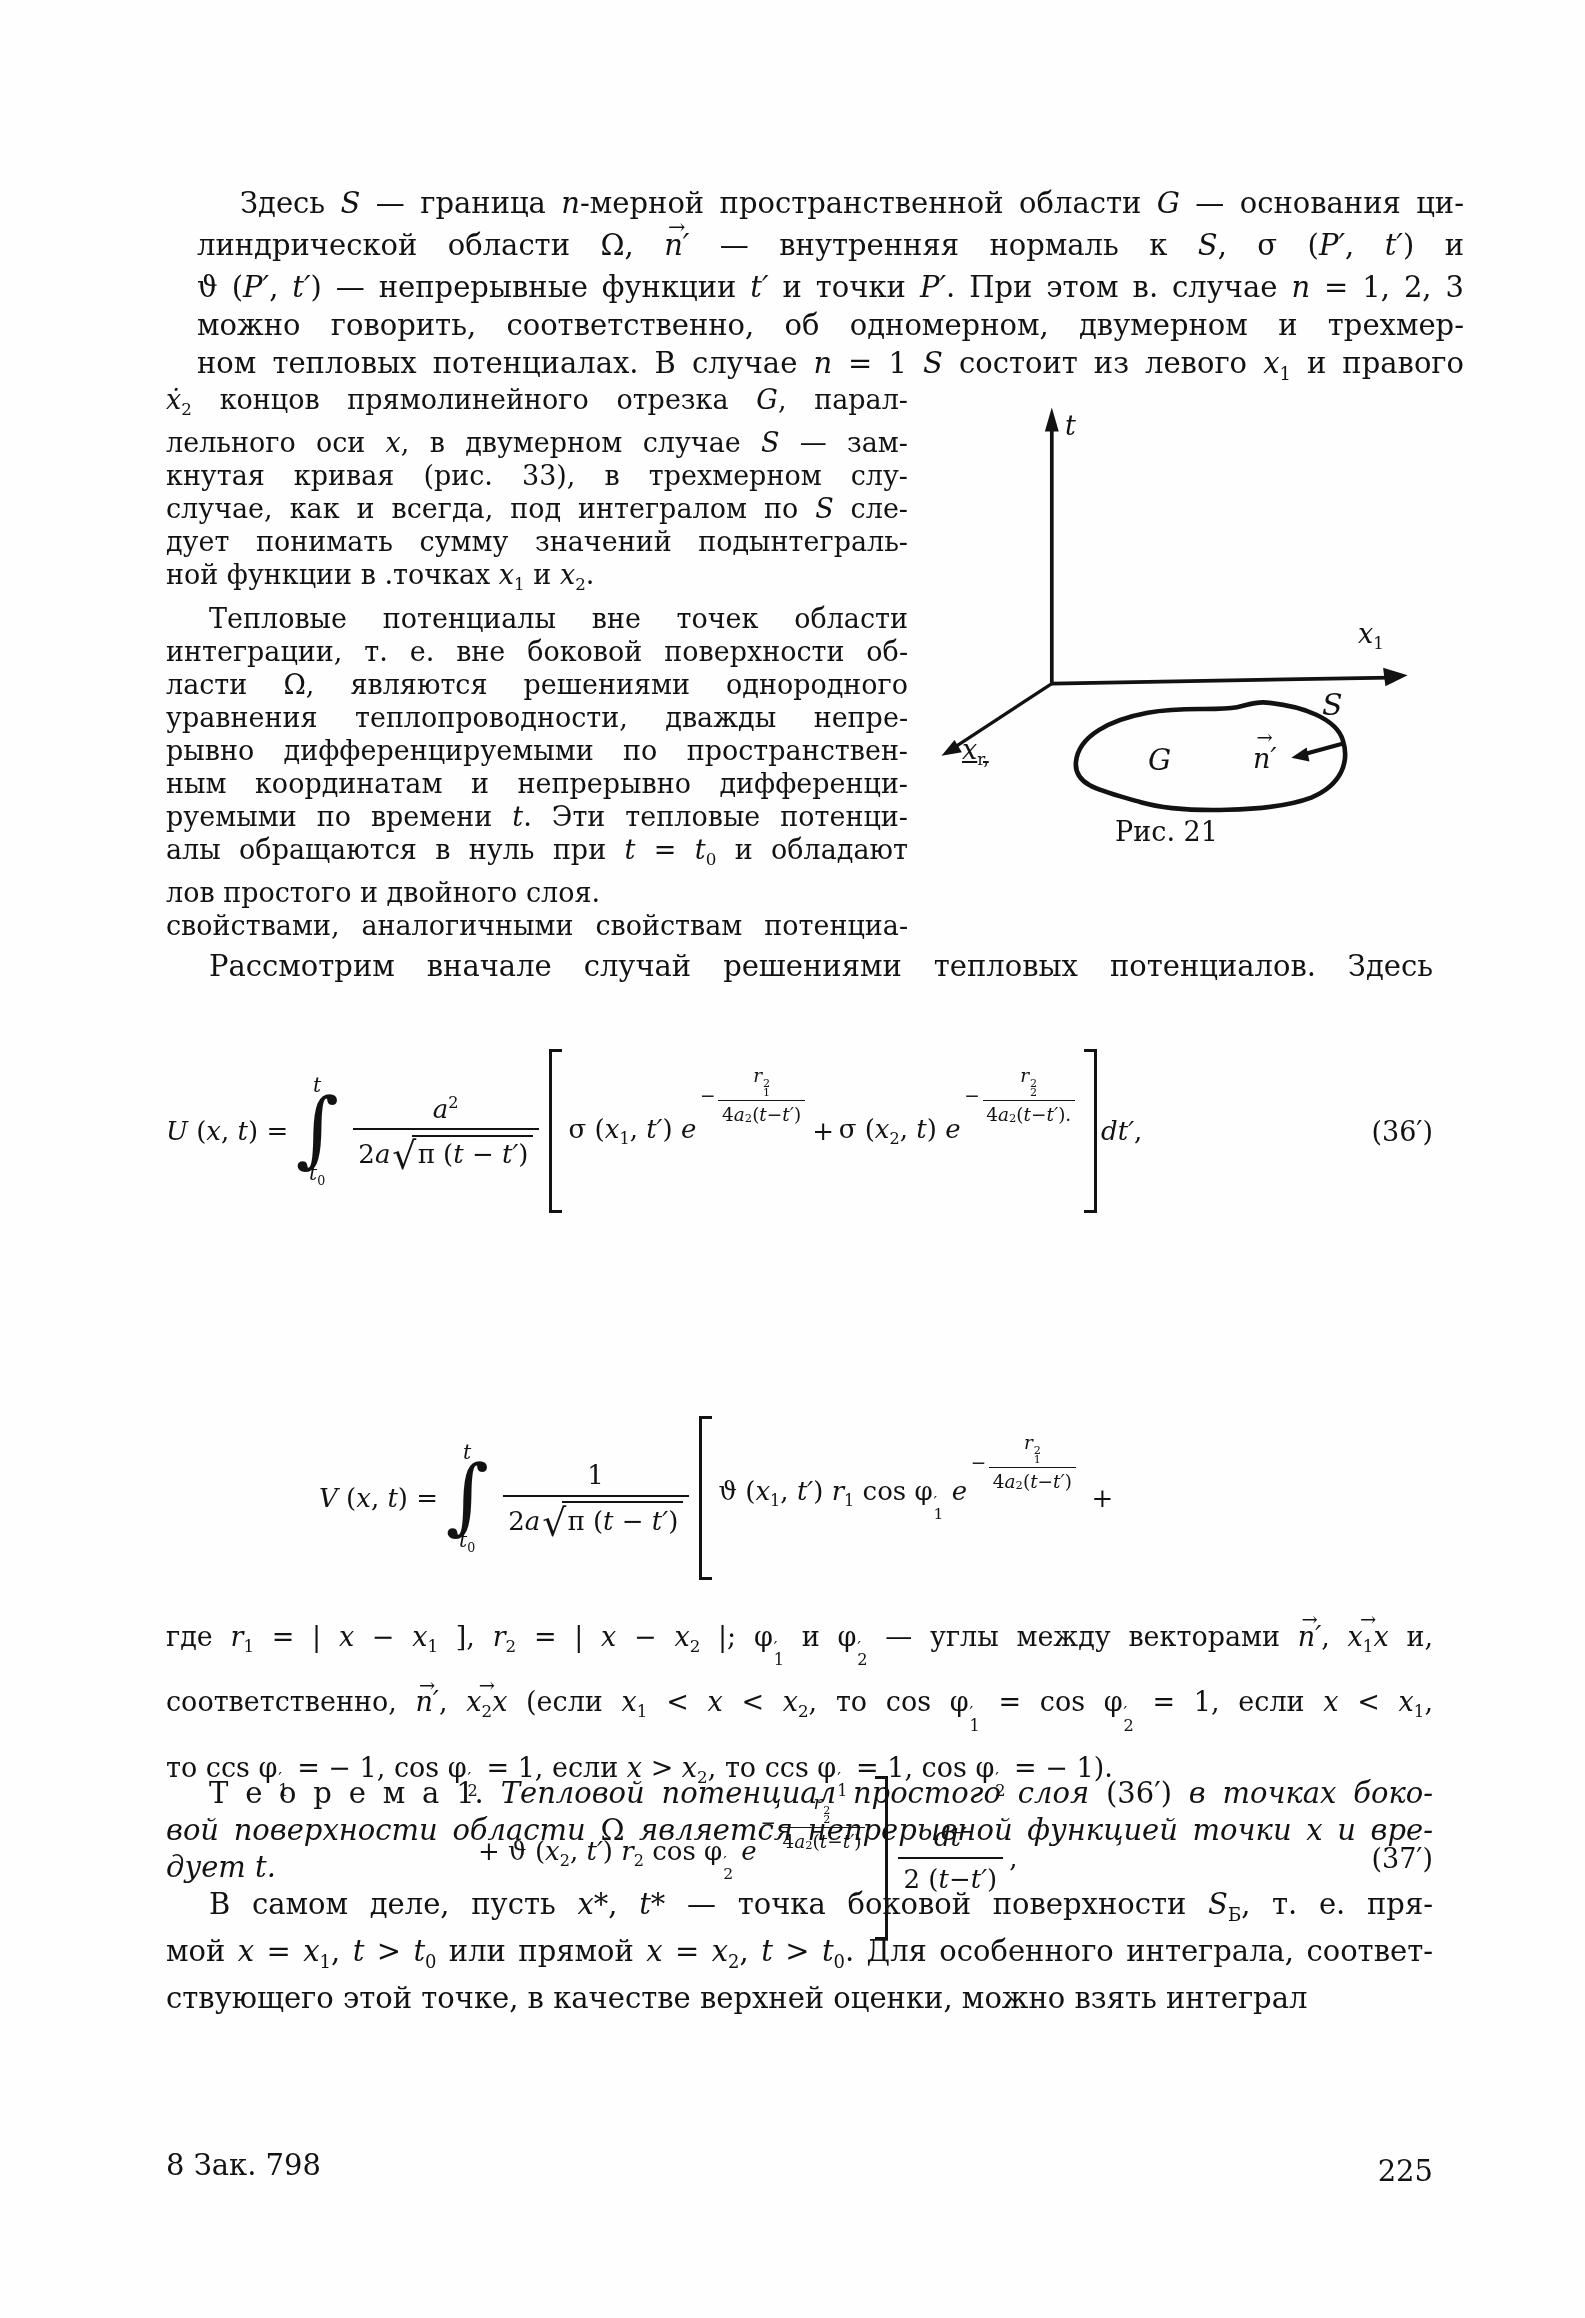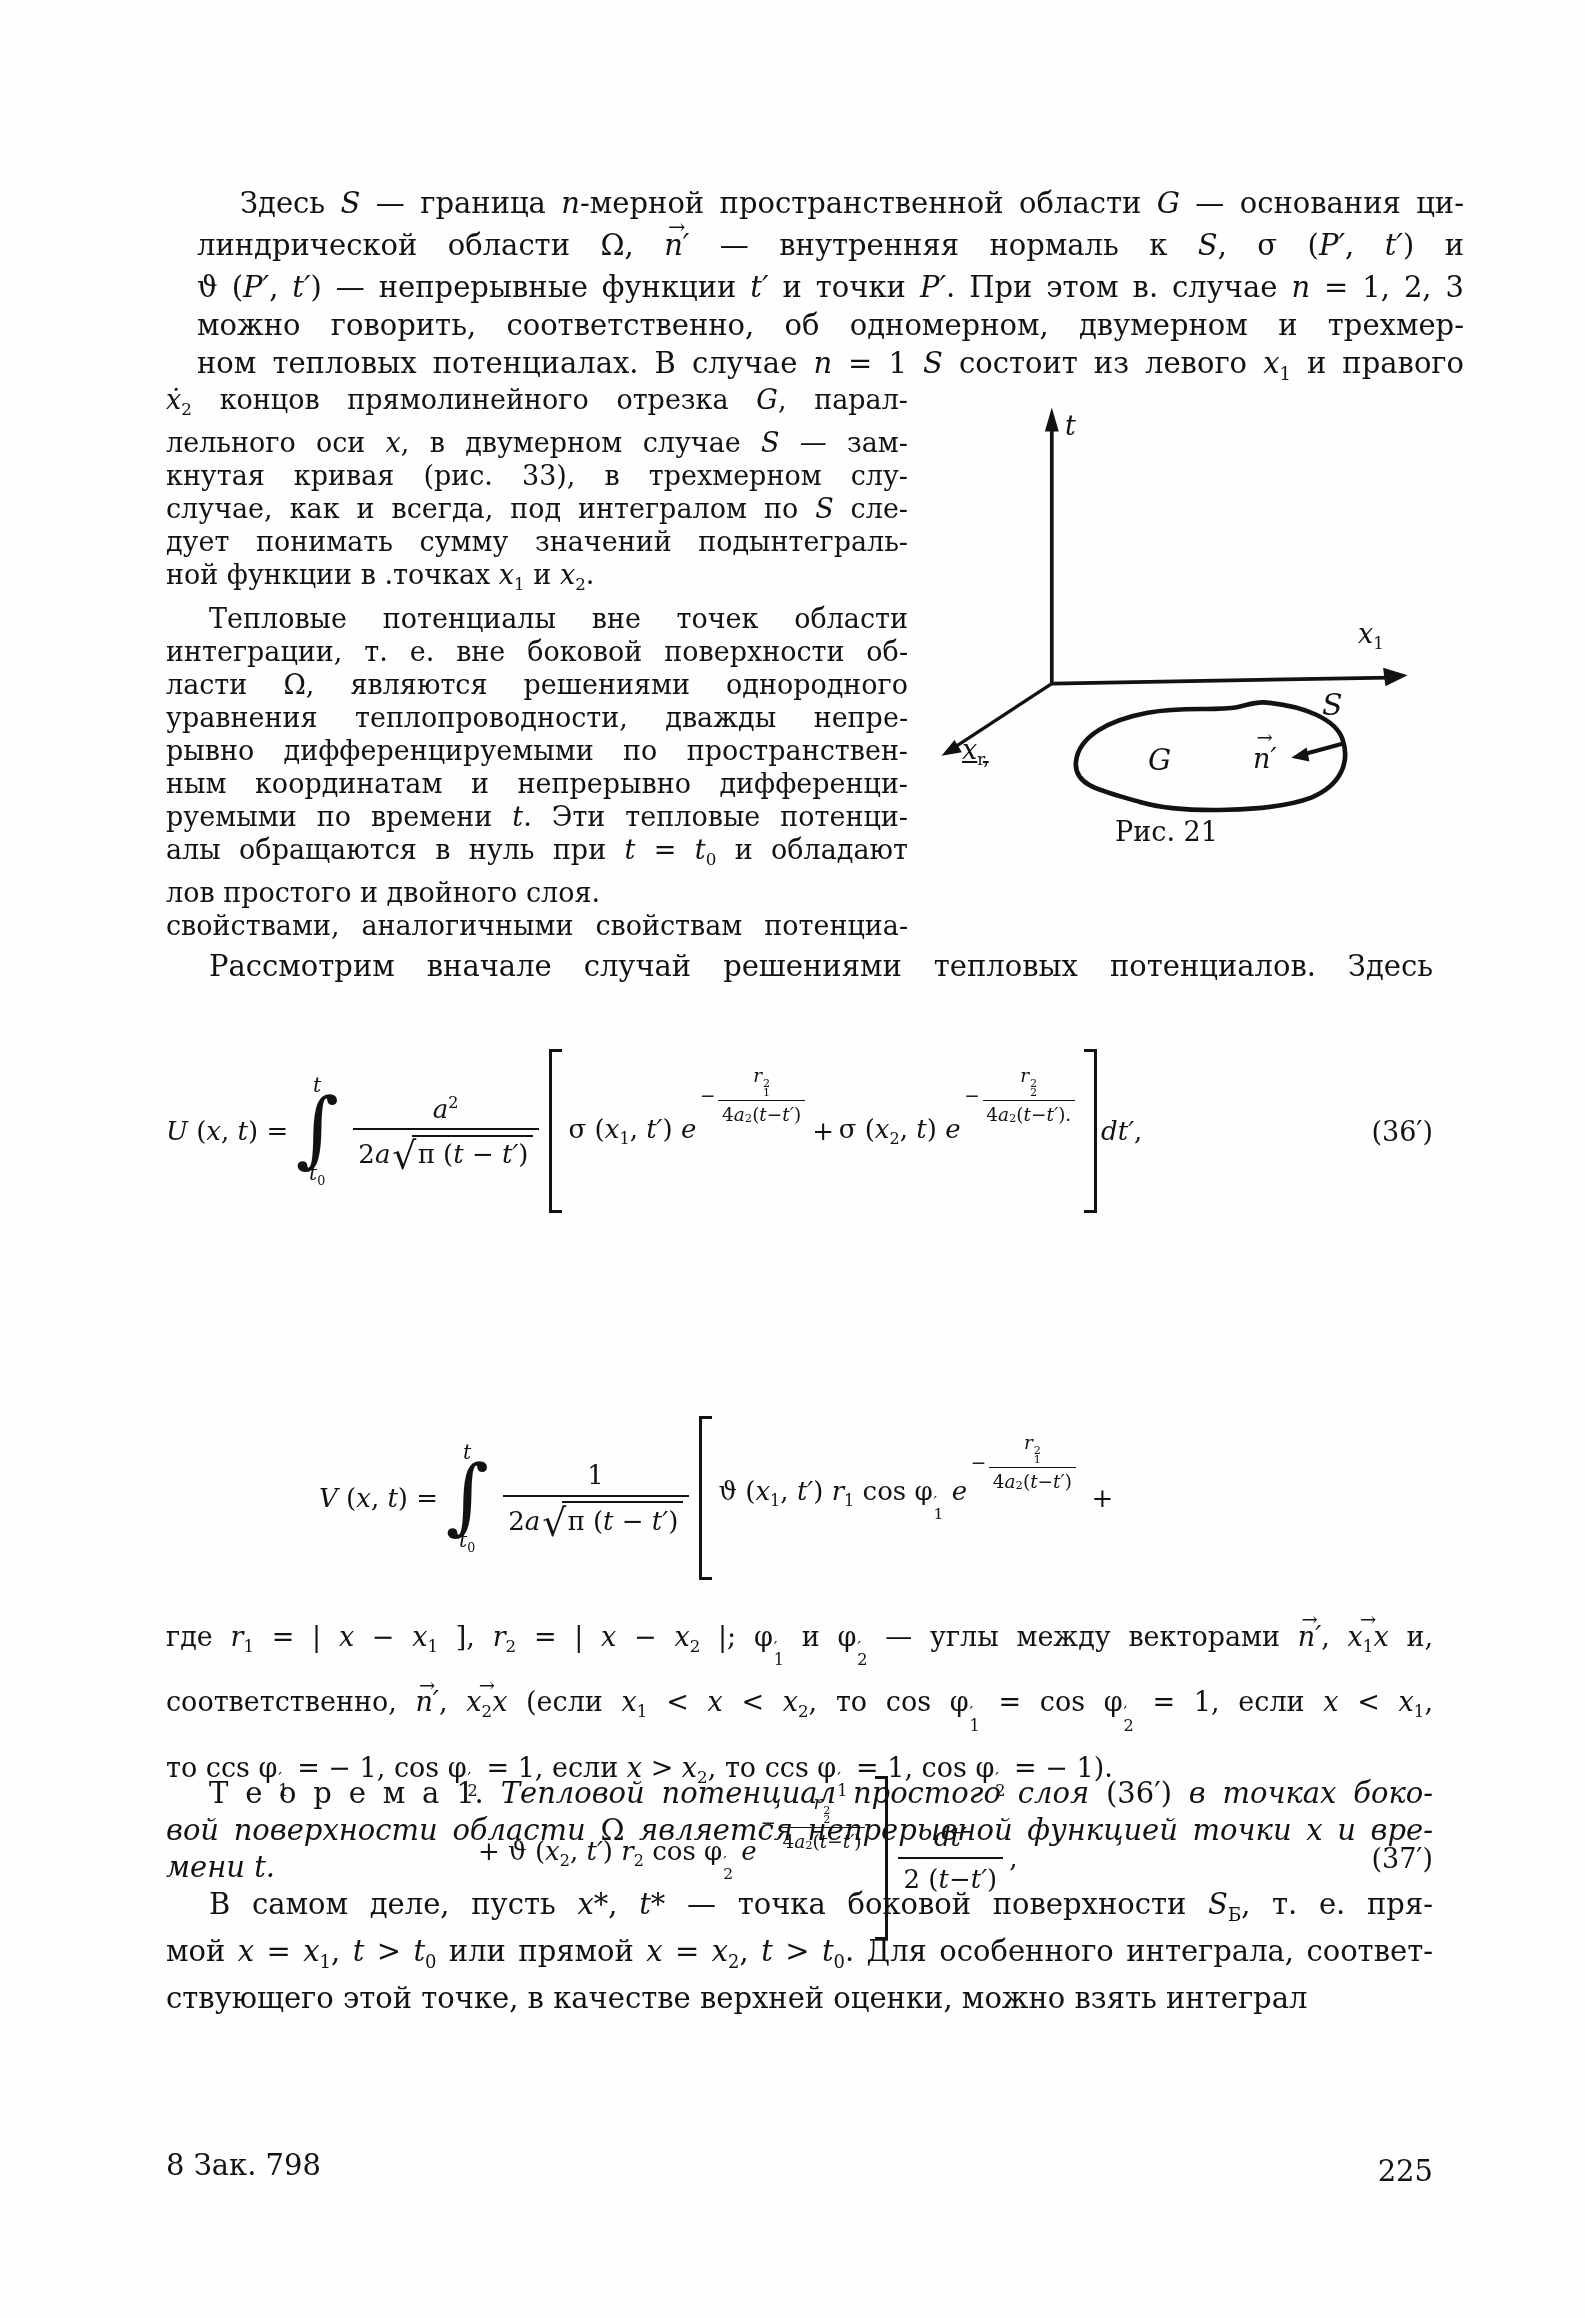--- a/index.html
+++ b/index.html
@@ -239,21 +239,21 @@
           <span>1</span>
         </span> = 1,   cos φ<span class="ss">
           <span>′</span>
           <span>2</span>
         </span> = − 1).</div>
   </div>
 
   <div class="abs" style="left:166px;top:1775px;width:1267px;">
     <div class="tline jl ind">Т е о р е м а  1.  <i>Тепловой потенциал простого слоя</i> (36′) <i>в точках боко-</i></div>
     <div class="tline jl"><i>вой поверхности области</i> Ω <i>является непрерывной функцией точки x и  вре-</i></div>
-    <div class="tline"><i>мени t.</i></div>
+    <div class="tline"><i>дует t.</i></div>
   </div>
 
   <div class="abs" style="left:166px;top:1886px;width:1267px;">
     <div class="pline jl ind">В самом деле, пусть <i>x</i>*, <i>t</i>* — точка боковой поверхности <i>S</i><sub>Б</sub>, т. е. пря-</div>
     <div class="pline jl">мой <i>x</i> = <i>x</i><sub>1</sub>, <i>t</i> &gt; <i>t</i><sub>0</sub> или прямой <i>x</i> = <i>x</i><sub>2</sub>, <i>t</i> &gt; <i>t</i><sub>0</sub>. Для особенного интеграла, соответ-</div>
     <div class="pline">ствующего этой точке, в качестве верхней оценки, можно взять интеграл</div>
   </div>
 
   <div class="abs footer" style="left:166px;top:2148px;">8  Зак. 798</div>
   <div class="abs footer" style="left:1363px;top:2154px;width:70px;text-align:right;">225</div>

